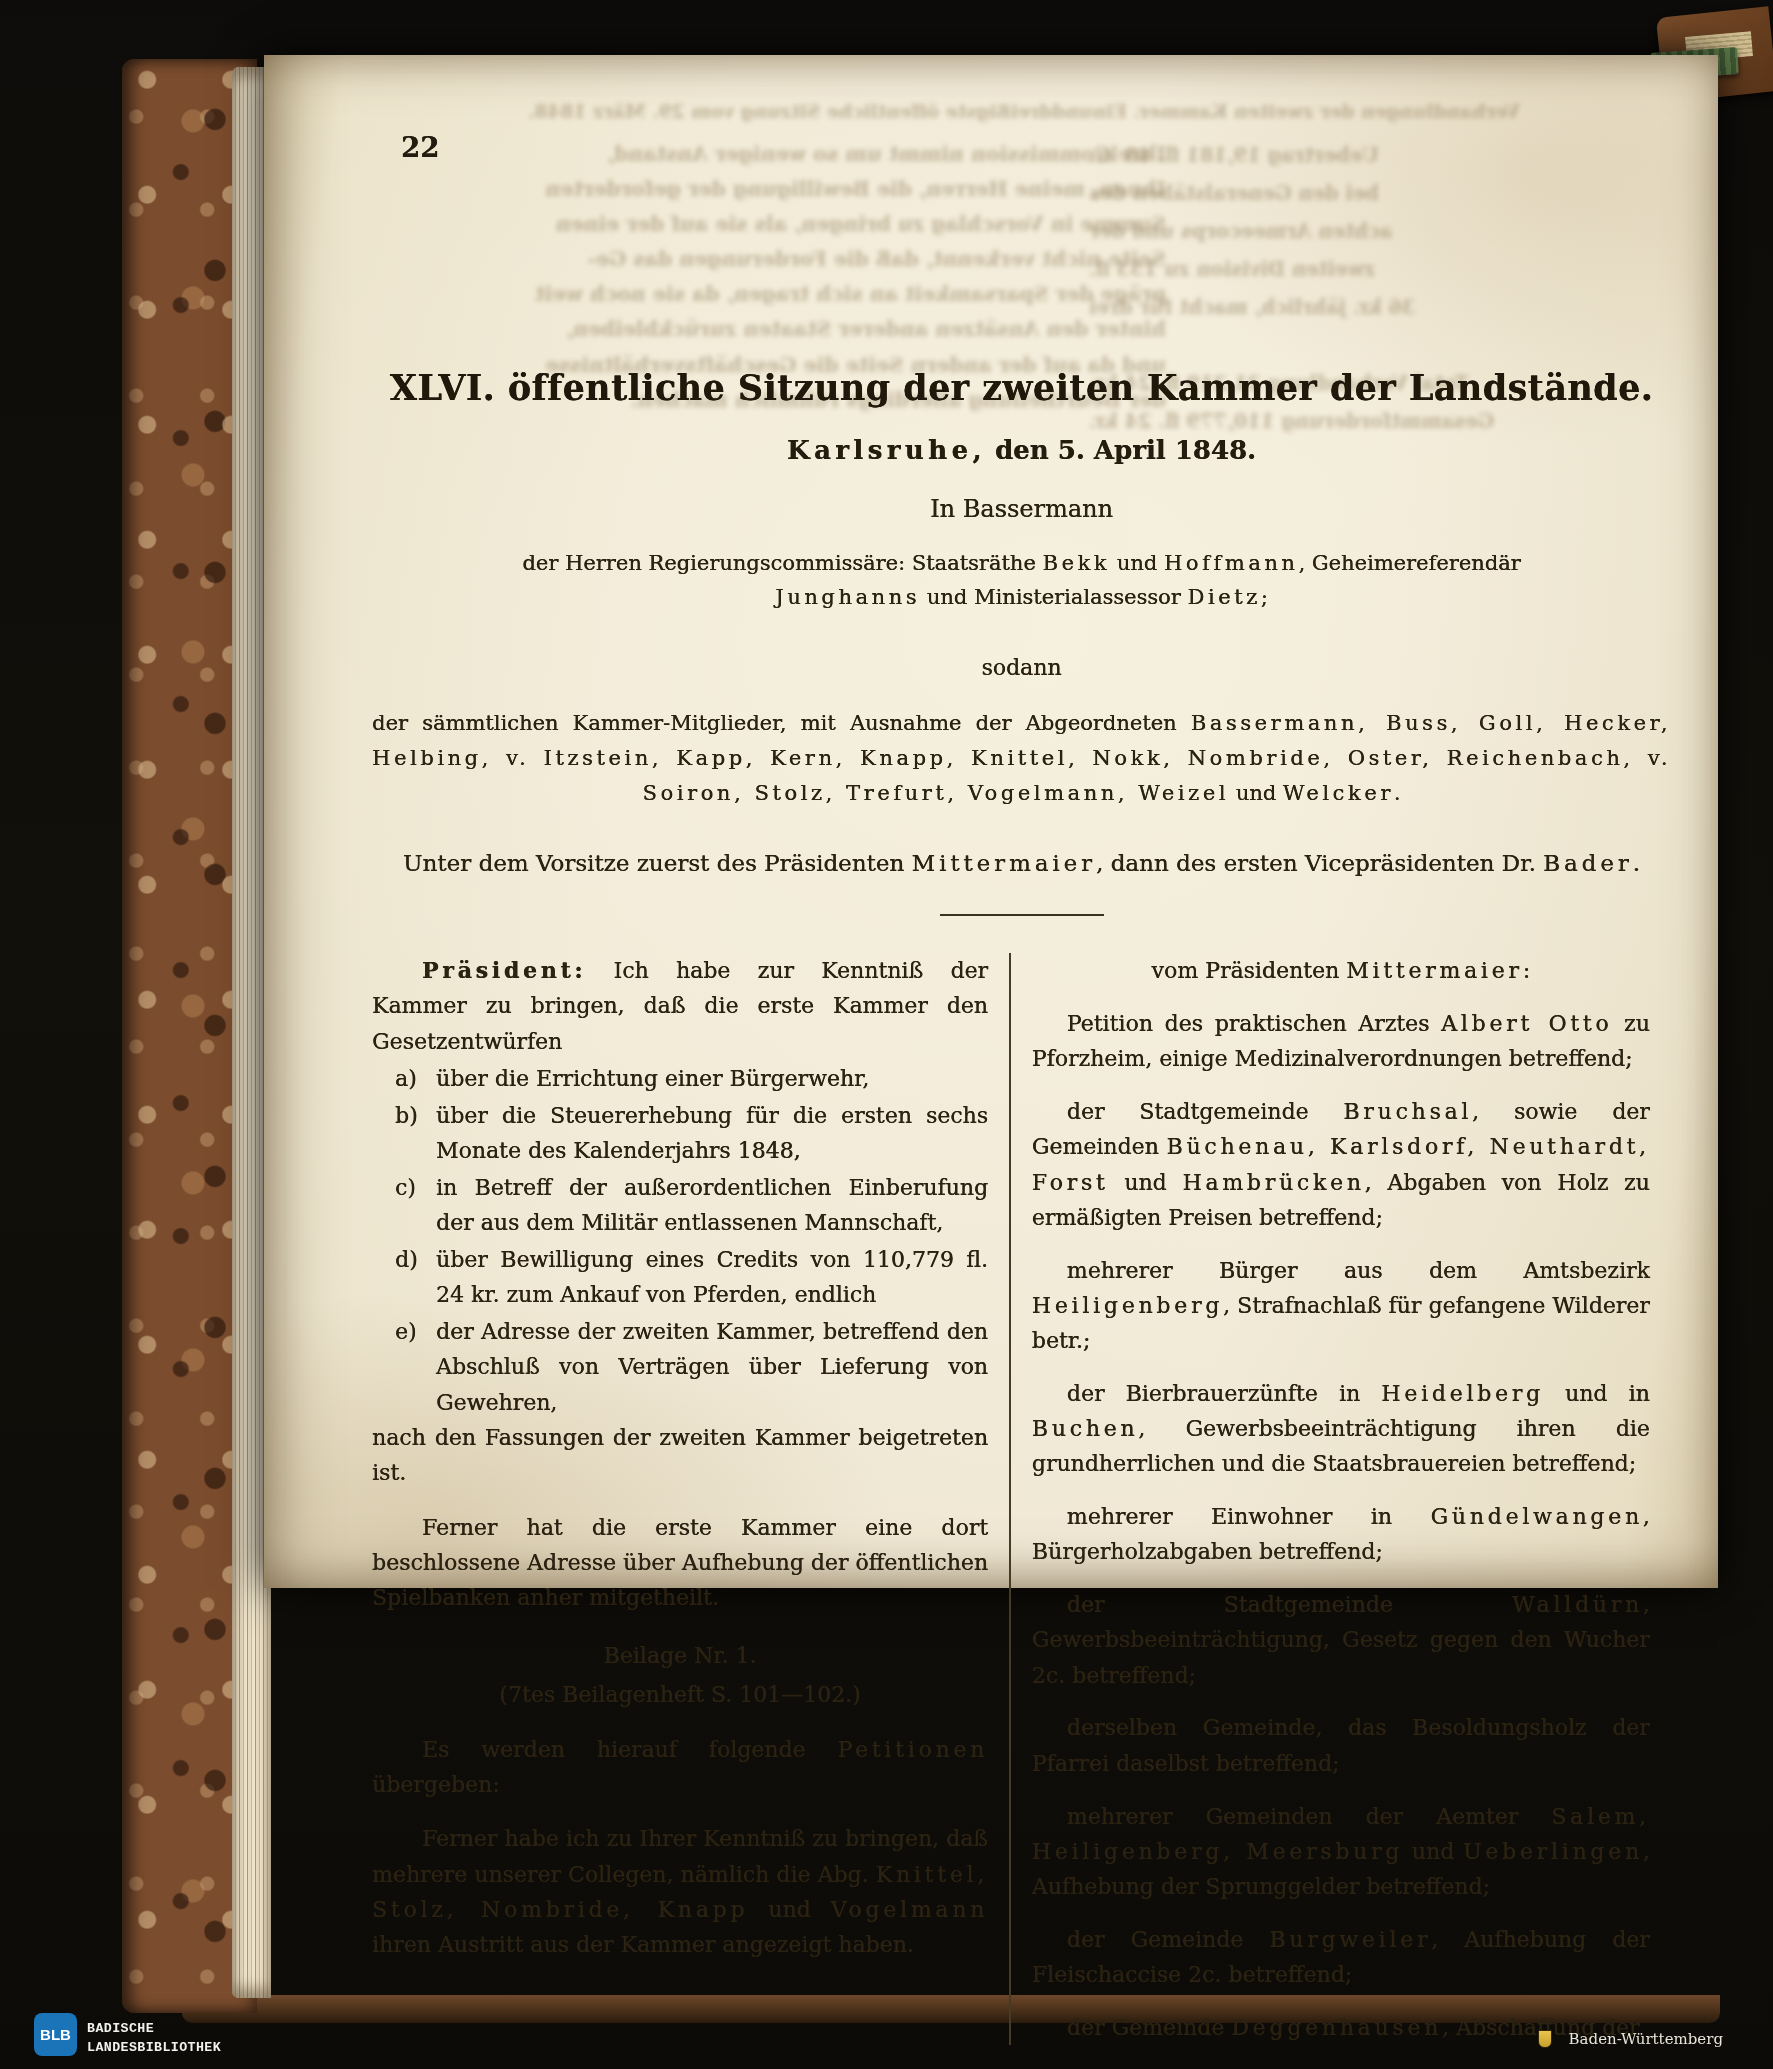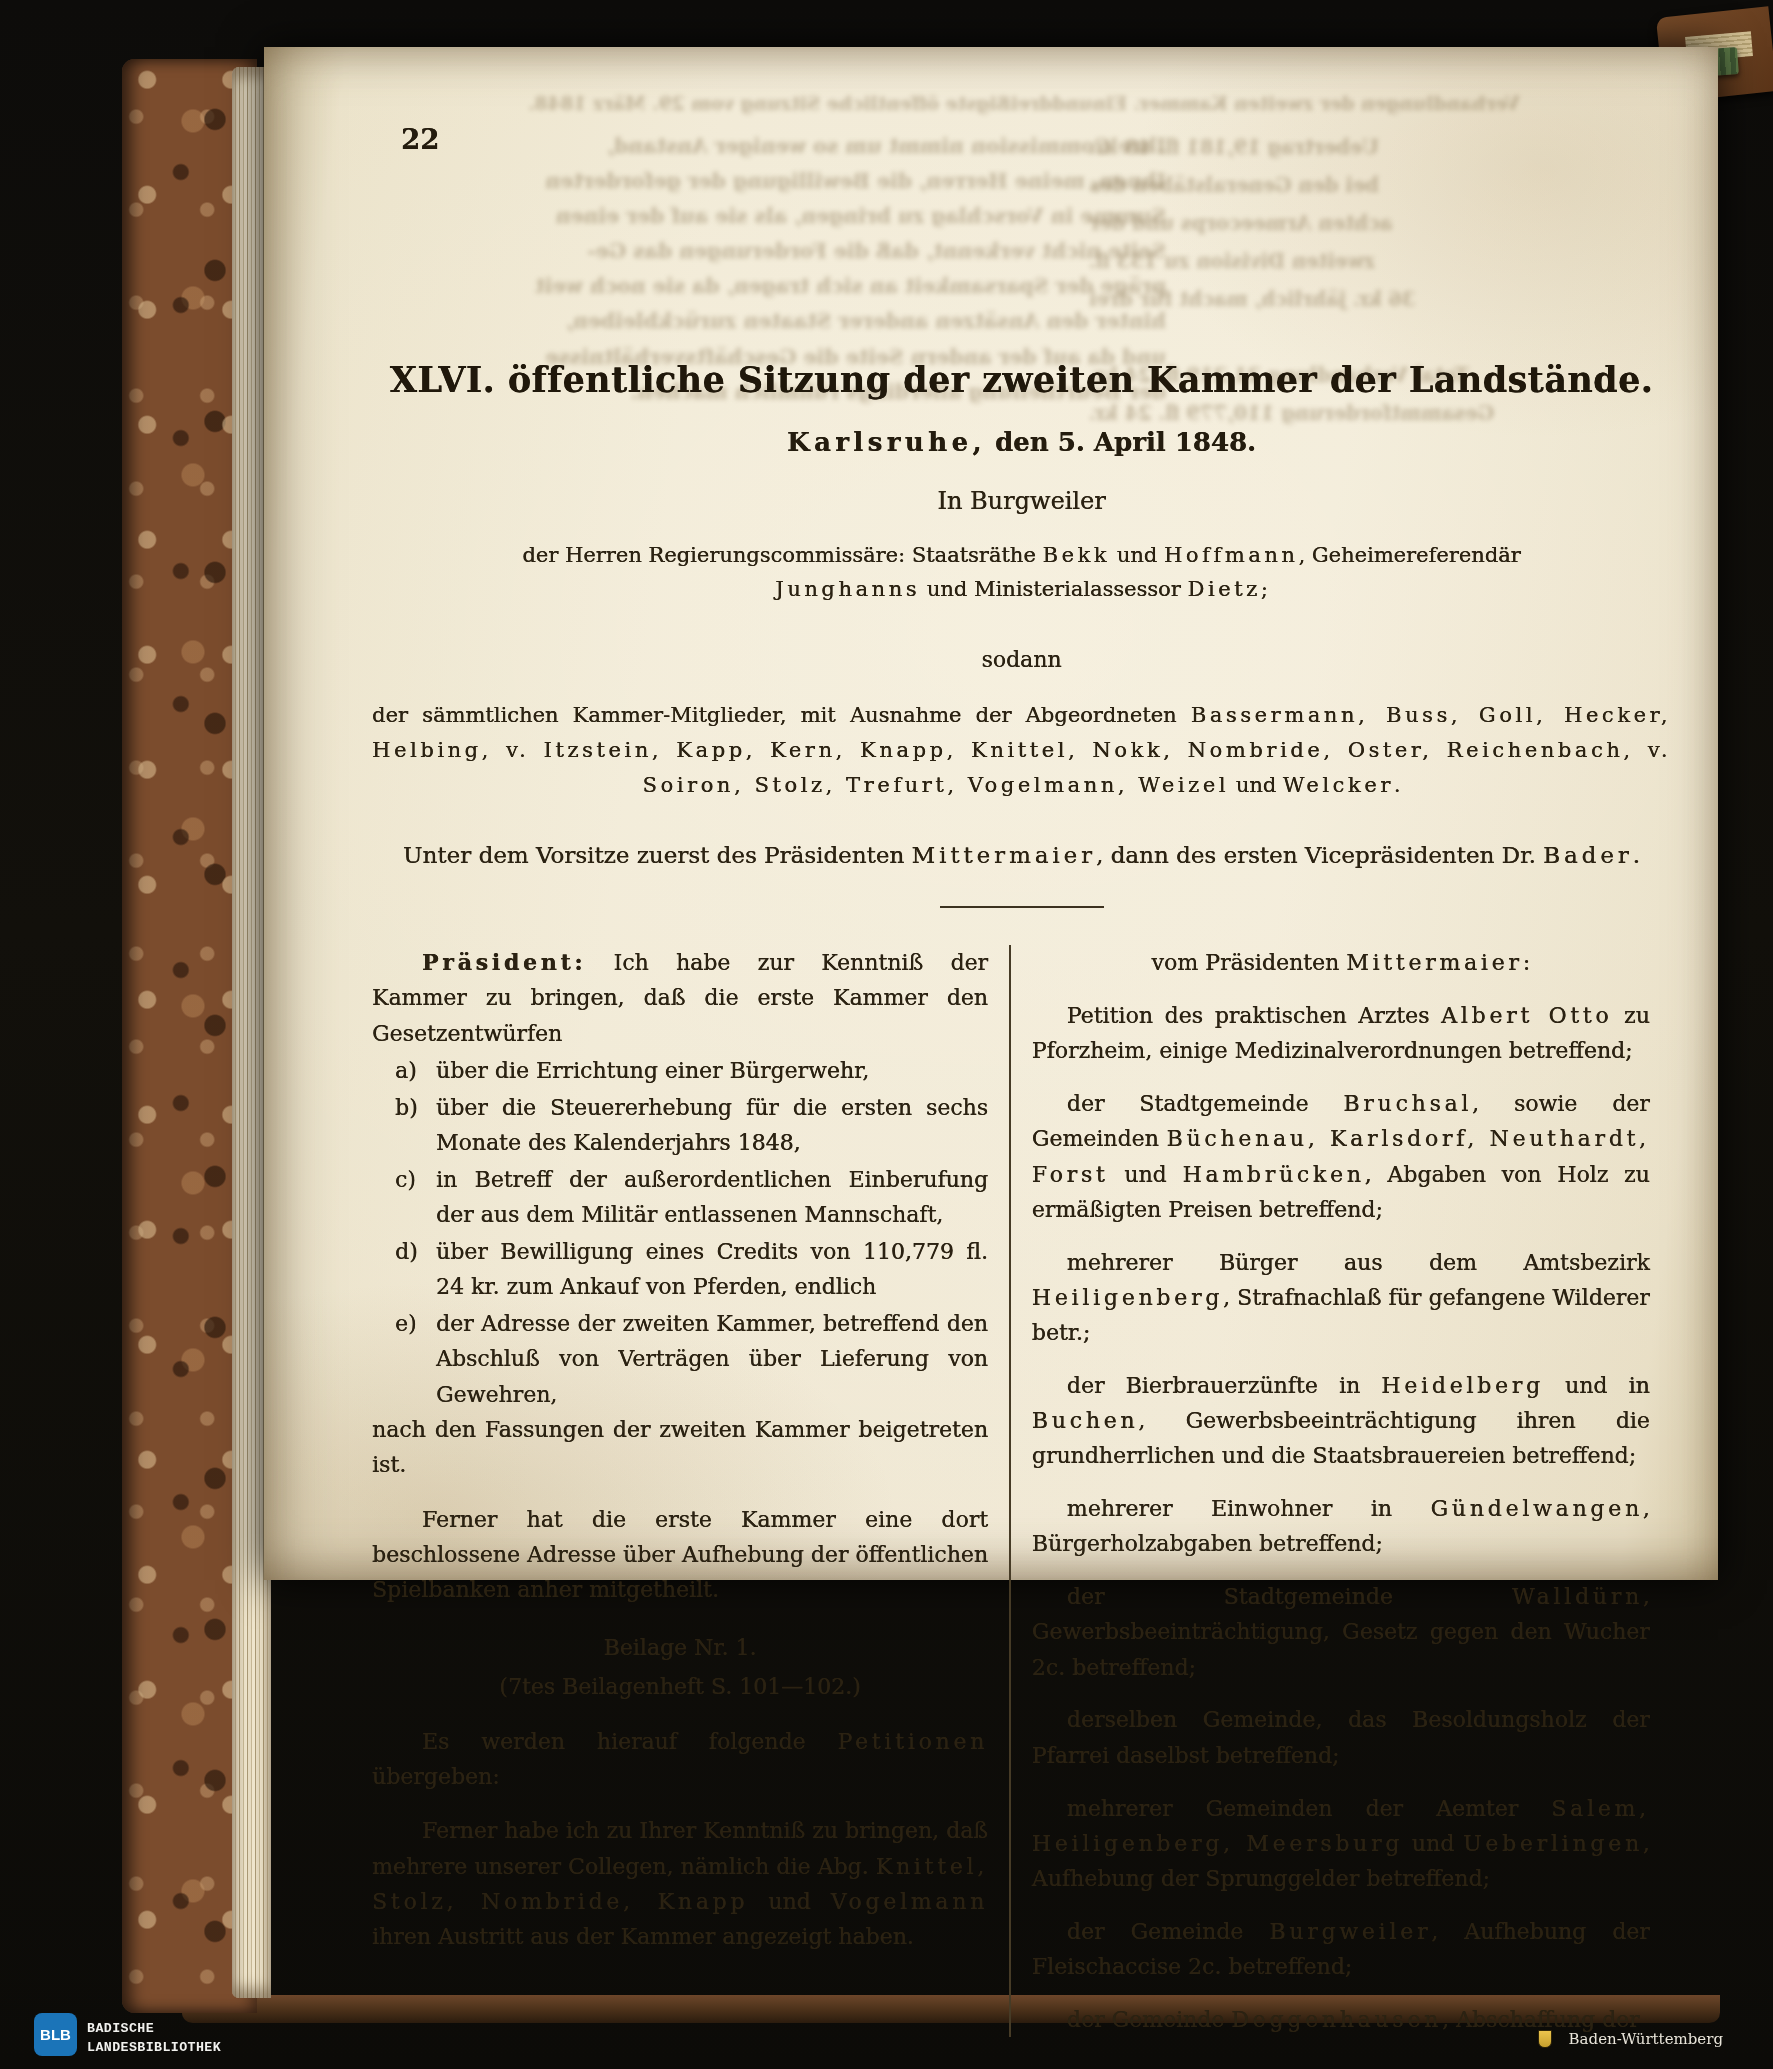--- a/index.html
+++ b/index.html
@@ -50,21 +50,21 @@
   }
   .corner-headband{
     position:absolute;right:35px;top:50px;width:87px;height:26.6px;
     background:repeating-linear-gradient(90deg,#5f7d49 0 5.3px,#435e37 5.3px 10.6px);
     transform:rotate(-4deg);border-radius:3.5px;
     box-shadow:0 2.7px 5.3px rgba(0,0,0,.6);
   }
 
   
   .page{
-    position:absolute;left:264px;top:47px;width:1454px;height:1533px;
+    position:absolute;left:264px;top:55px;width:1454px;height:1533px;
     background:
       radial-gradient(130% 95% at 52% 38%, rgba(255,252,240,.4), transparent 72%),
       radial-gradient(40% 25% at 88% 8%, rgba(180,155,110,.28), transparent 70%),
       radial-gradient(45% 22% at 12% 96%, rgba(170,145,100,.3), transparent 70%),
       linear-gradient(98deg,#d7caa8 0%,#e9e0c6 5%,#efe7d2 28%,#f0e8d4 68%,#e7ddc3 94%,#d6c9a7 100%);
     box-shadow:
       inset 0 28px 49px -28px rgba(105,84,52,.55),
       inset 0 -34px 53px -28px rgba(105,84,52,.6),
       inset 43px 0 66px -37px rgba(105,84,52,.65),
       inset -32px 0 53px -37px rgba(105,84,52,.5),
@@ -178,21 +178,21 @@
         <div>Gesammtforderung   110,779 fl. 24 kr.</div>
       </div>
 
     <div class="page-number ink">22</div>
 
     <div class="content">
       <h1 class="title ink">XLVI. öffentliche Sitzung der zweiten Kammer der Landstände.</h1>
 
       <div class="dateline ink"><span class="sp">Karlsruhe,</span><span> den 5. April 1848.</span></div>
 
-      <div class="presence ink">In Burgweiler</div>
+      <div class="presence ink">In Bassermann</div>
 
       <p class="commissioners ink"><span>der Herren Regierungscommissäre: Staatsräthe </span><span class="sp">Bekk</span><span> und </span><span class="sp">Hoffmann</span><span>, Geheimereferendär </span><span class="sp">Junghanns</span><span> und Ministerialassessor </span><span class="sp">Dietz</span><span>;</span></p>
 
       <div class="sodann ink">sodann</div>
 
       <p class="members ink"><span>der sämmtlichen Kammer-Mitglieder, mit Ausnahme der Abgeordneten </span><span class="sp">Bassermann, Buss, Goll, Hecker, Helbing, v. Itzstein, Kapp, Kern, Knapp, Knittel, Nokk, Nombride, Oster, Reichenbach, v. Soiron, Stolz, Trefurt, Vogelmann, Weizel</span><span> und </span><span class="sp">Welcker</span><span>.</span></p>
 
       <p class="chair ink"><span>Unter dem Vorsitze zuerst des Präsidenten </span><span class="sp">Mittermaier</span><span>, dann des ersten Vicepräsidenten Dr. </span><span class="sp">Bader</span><span>.</span></p>
 
       <div class="rule"></div>

